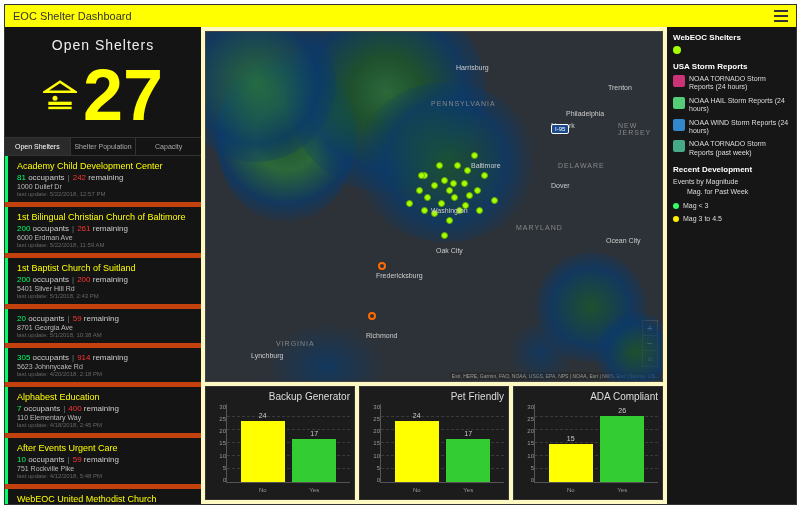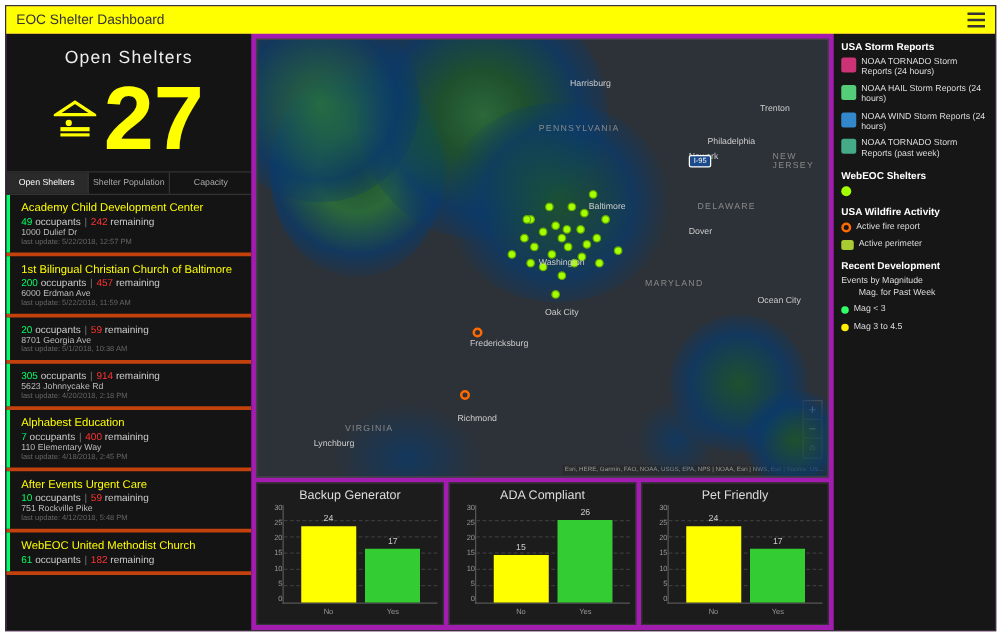--- a/index.html
+++ b/index.html
@@ -1,37 +1,37 @@
 <!DOCTYPE html>
 <html><head>
 <meta charset="utf-8">
 <style>
 *{box-sizing:border-box;margin:0;padding:0;font-family:Arial,Helvetica,sans-serif}
 body{background:#fff;padding:4px;width:801px;height:509px;overflow:hidden}
-.app{width:793px;height:501px;background:#a21caf;border:1px solid #333;display:flex;flex-direction:column}
+.app{width:793px;height:501px;background:#fef9c3;border:1px solid #333;display:flex;flex-direction:column}
 .titlebar{background:#ffff00;height:22px;display:flex;align-items:center;justify-content:space-between;padding:0 8px}
 .titlebar .t{font-size:11px;color:#333}
 .ham{width:14px;height:12px;display:flex;flex-direction:column;justify-content:space-between;cursor:pointer}
 .ham span{display:block;height:2px;background:#333}
 .content{flex:1;display:flex;overflow:hidden}
 .left{width:196px;background:#141414;display:flex;flex-direction:column;overflow:hidden}
 .kpi{padding:10px 0 6px;text-align:center}
 .kpi h2{color:#eee;font-size:14px;font-weight:normal;letter-spacing:1px;margin-bottom:6px}
 .kpi .big{display:flex;align-items:center;justify-content:center;gap:6px}
 .kpi .num{color:#ffff00;font-size:72px;font-weight:bold;line-height:1}
 .shelter-icon{width:34px;height:30px}
 .tabs{display:flex;border-top:1px solid #333;border-bottom:1px solid #333}
 .tabs .tab{flex:1;font-size:7px;color:#aaa;text-align:center;padding:5px 2px;border-right:1px solid #333;cursor:pointer}
 .tabs .tab:last-child{border-right:none}
 .tabs .tab.active{background:#2a2a2a;color:#fff}
 .list{flex:1;overflow-y:auto;overflow-x:hidden}
 .list::-webkit-scrollbar{width:6px}
 .list::-webkit-scrollbar-track{background:#222}
 .list::-webkit-scrollbar-thumb{background:#555}
-.item{padding:5px 8px;border-bottom:3px solid #c2410c;position:relative}
+.item{padding:5px 8px;border-bottom:5px solid #c2410c;position:relative}
 .item .lb{position:absolute;left:0;top:0;bottom:0;width:3px;background:#00ff66}
 .item .name{color:#ffff00;font-size:9px;margin-bottom:2px;padding-left:4px}
 .item .occ{font-size:8px;padding-left:4px}
 .item .occ .o{color:#00ff66}
 .item .occ .sep{color:#777;margin:0 3px}
 .item .occ .r{color:#ff3333}
 .item .occ .lab{color:#ccc}
 .item .addr{color:#bbb;font-size:7px;padding-left:4px;margin-top:1px}
 .item .upd{color:#666;font-size:6px;padding-left:4px;margin-top:1px}
 .mid{flex:1;display:flex;flex-direction:column;padding:4px;gap:4px;overflow:hidden}
@@ -41,21 +41,21 @@
 .odot{position:absolute;width:8px;height:8px;border-radius:50%;border:2px solid #ff6a00;background:transparent}
 .citylabel{position:absolute;font-size:7px;color:#ccc}
 .hwy{position:absolute;background:#1a4a8a;color:#fff;font-size:6px;padding:1px 3px;border-radius:2px;border:1px solid #fff}
 .statelabel{position:absolute;font-size:7px;color:#888;letter-spacing:1px}
 .attrib{position:absolute;bottom:1px;right:1px;font-size:5px;color:#999;background:rgba(40,40,40,.7);padding:1px 2px}
 .zoom{position:absolute;right:4px;bottom:14px;width:16px;background:#333;border:1px solid #555}
 .zoom div{height:15px;text-align:center;color:#ccc;font-size:10px;line-height:15px;border-bottom:1px solid #555;cursor:pointer}
 .zoom div:last-child{border:none}
 .charts{height:114px;display:flex;gap:4px}
 .chart{flex:1;background:#1c1c1c;border:1px solid #333;padding:4px;display:flex;flex-direction:column}
-.chart h3{color:#ddd;font-size:10px;text-align:center;font-weight:normal;margin-bottom:2px}
+.chart h3{color:#ddd;font-size:10px;text-align:right;font-weight:normal;margin-bottom:2px}
 .plot{flex:1;display:flex;position:relative}
 .yaxis{width:16px;display:flex;flex-direction:column;justify-content:space-between;padding-bottom:12px}
 .yaxis span{color:#999;font-size:6px;text-align:right}
 .bars{flex:1;display:flex;align-items:flex-end;justify-content:space-around;border-left:1px solid #555;border-bottom:1px solid #555;padding:0 10px;position:relative;margin-bottom:12px}
 .grid{position:absolute;left:0;right:0;border-top:1px dashed #3a3a3a}
 .barw{width:44px;display:flex;flex-direction:column;align-items:center;position:relative;z-index:2}
 .bar{width:100%}
 .bval{color:#ccc;font-size:7px;margin-bottom:2px}
 .blab{position:absolute;bottom:-11px;color:#999;font-size:6px}
 .right{width:129px;background:#161616;padding:6px;overflow-y:auto;font-size:7px;color:#ddd}
@@ -96,30 +96,37 @@
       </div>
       <div class="tabs">
         <div class="tab active">Open Shelters</div>
         <div class="tab">Shelter Population</div>
         <div class="tab">Capacity</div>
       </div>
       <div class="list" id="shelter-list">
           <div class="item">
             <div class="lb"></div>
   <div class="name">Academy Child Development Center</div>
-  <div class="occ"><span class="o">49</span> <span class="lab">occupants</span><span class="sep">|</span><span class="r">242</span> <span class="lab">remaining</span></div>
+  <div class="occ"><span class="o">81</span> <span class="lab">occupants</span><span class="sep">|</span><span class="r">242</span> <span class="lab">remaining</span></div>
   <div class="addr">1000 Dulief Dr</div>
   <div class="upd">last update: 5/22/2018, 12:57 PM</div>
           </div>
           <div class="item">
             <div class="lb"></div>
   <div class="name">1st Bilingual Christian Church of Baltimore</div>
-  <div class="occ"><span class="o">200</span> <span class="lab">occupants</span><span class="sep">|</span><span class="r">457</span> <span class="lab">remaining</span></div>
+  <div class="occ"><span class="o">200</span> <span class="lab">occupants</span><span class="sep">|</span><span class="r">261</span> <span class="lab">remaining</span></div>
   <div class="addr">6000 Erdman Ave</div>
   <div class="upd">last update: 5/22/2018, 11:59 AM</div>
+          </div>
+          <div class="item">
+            <div class="lb"></div>
+  <div class="name">1st Baptist Church of Suitland</div>
+  <div class="occ"><span class="o">200</span> <span class="lab">occupants</span><span class="sep">|</span><span class="r">200</span> <span class="lab">remaining</span></div>
+  <div class="addr">5401 Silver Hill Rd</div>
+  <div class="upd">last update: 5/1/2018, 2:43 PM</div>
           </div>
           <div class="item">
             <div class="lb"></div>
   <div class="occ"><span class="o">20</span> <span class="lab">occupants</span><span class="sep">|</span><span class="r">59</span> <span class="lab">remaining</span></div>
   <div class="addr">8701 Georgia Ave</div>
   <div class="upd">last update: 5/1/2018, 10:38 AM</div>
           </div>
           <div class="item">
             <div class="lb"></div>
   <div class="occ"><span class="o">305</span> <span class="lab">occupants</span><span class="sep">|</span><span class="r">914</span> <span class="lab">remaining</span></div>
@@ -239,20 +246,51 @@
                 </div>
                 <div class="barw">
                   <span class="bval">17</span>
                   <div class="bar" style="height:43.06666666666666px;background:#33cc33"></div>
                   <span class="blab">Yes</span>
                 </div>
               </div>
             </div>
           </div>
           <div class="chart">
+            <h3>Pet Friendly</h3>
+  <div class="plot">
+              <div class="yaxis">
+                <span>30</span>
+                <span>25</span>
+                <span>20</span>
+                <span>15</span>
+                <span>10</span>
+                <span>5</span>
+                <span>0</span>
+              </div>
+  <div class="bars">
+                <div class="grid" style="bottom:16.666666666666664%"></div>
+                <div class="grid" style="bottom:33.33333333333333%"></div>
+                <div class="grid" style="bottom:50%"></div>
+                <div class="grid" style="bottom:66.66666666666666%"></div>
+                <div class="grid" style="bottom:83.33333333333334%"></div>
+                <div class="barw">
+                  <span class="bval">24</span>
+                  <div class="bar" style="height:60.8px;background:#ffff00"></div>
+                  <span class="blab">No</span>
+                </div>
+                <div class="barw">
+                  <span class="bval">17</span>
+                  <div class="bar" style="height:43.06666666666666px;background:#33cc33"></div>
+                  <span class="blab">Yes</span>
+                </div>
+              </div>
+            </div>
+          </div>
+          <div class="chart">
             <h3>ADA Compliant</h3>
   <div class="plot">
               <div class="yaxis">
                 <span>30</span>
                 <span>25</span>
                 <span>20</span>
                 <span>15</span>
                 <span>10</span>
                 <span>5</span>
                 <span>0</span>
@@ -269,90 +307,48 @@
                   <span class="blab">No</span>
                 </div>
                 <div class="barw">
                   <span class="bval">26</span>
                   <div class="bar" style="height:65.86666666666667px;background:#33cc33"></div>
                   <span class="blab">Yes</span>
                 </div>
               </div>
             </div>
           </div>
-          <div class="chart">
-            <h3>Pet Friendly</h3>
-  <div class="plot">
-              <div class="yaxis">
-                <span>30</span>
-                <span>25</span>
-                <span>20</span>
-                <span>15</span>
-                <span>10</span>
-                <span>5</span>
-                <span>0</span>
-              </div>
-  <div class="bars">
-                <div class="grid" style="bottom:16.666666666666664%"></div>
-                <div class="grid" style="bottom:33.33333333333333%"></div>
-                <div class="grid" style="bottom:50%"></div>
-                <div class="grid" style="bottom:66.66666666666666%"></div>
-                <div class="grid" style="bottom:83.33333333333334%"></div>
-                <div class="barw">
-                  <span class="bval">24</span>
-                  <div class="bar" style="height:60.8px;background:#ffff00"></div>
-                  <span class="blab">No</span>
-                </div>
-                <div class="barw">
-                  <span class="bval">17</span>
-                  <div class="bar" style="height:43.06666666666666px;background:#33cc33"></div>
-                  <span class="blab">Yes</span>
-                </div>
-              </div>
-            </div>
-          </div>
         </div>
     </div>
 
     <div class="right" id="legend">
         <div class="lgroup">
+          <h4>WebEOC Shelters</h4>
+          <div class="lrow">
+            <span class="sym" style="background:#a4ff00;border-radius:50%;width:8px;height:8px"></span>
+            <span class="txt"></span>
+          </div>
+        </div>
+        <div class="lgroup">
           <h4>USA Storm Reports</h4>
           <div class="lrow">
             <span class="sym" style="background:#cc3377"></span>
             <span class="txt">NOAA TORNADO Storm Reports (24 hours)</span>
           </div>
           <div class="lrow">
             <span class="sym" style="background:#55cc77"></span>
             <span class="txt">NOAA HAIL Storm Reports (24 hours)</span>
           </div>
           <div class="lrow">
             <span class="sym" style="background:#3388cc"></span>
             <span class="txt">NOAA WIND Storm Reports (24 hours)</span>
           </div>
           <div class="lrow">
             <span class="sym" style="background:#44aa88"></span>
             <span class="txt">NOAA TORNADO Storm Reports (past week)</span>
-          </div>
-        </div>
-        <div class="lgroup">
-          <h4>WebEOC Shelters</h4>
-          <div class="lrow">
-            <span class="sym" style="background:#a4ff00;border-radius:50%;width:8px;height:8px"></span>
-            <span class="txt"></span>
-          </div>
-        </div>
-        <div class="lgroup">
-          <h4>USA Wildfire Activity</h4>
-          <div class="lrow">
-            <span class="sym" style="border:2px solid #ff6a00;border-radius:50%;width:8px;height:8px;background:transparent"></span>
-            <span class="txt">Active fire report</span>
-          </div>
-          <div class="lrow">
-            <span class="sym" style="background:#aacc33;width:10px;height:8px"></span>
-            <span class="txt">Active perimeter</span>
           </div>
         </div>
         <div class="lgroup">
           <h4>Recent Development</h4>
           <div style="margin-bottom:3px">Events by Magnitude</div>
           <div class="lrow">
             <span style="width:10px"></span>
             <span class="txt">Mag. for Past Week</span>
           </div>
           <div class="lrow">

